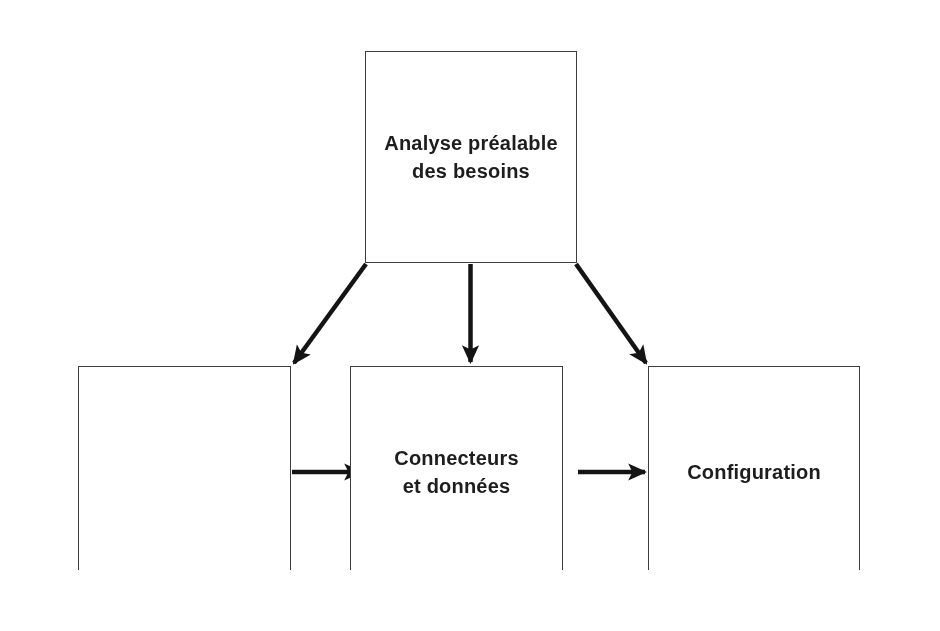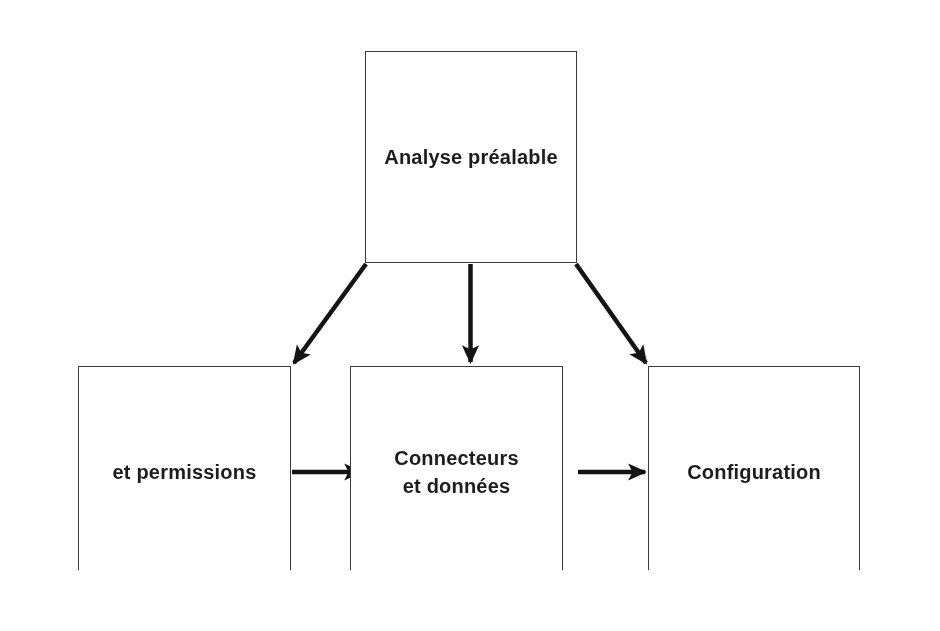--- a/index.html
+++ b/index.html
@@ -61,24 +61,24 @@
     </defs>
     <line x1="366" y1="264" x2="294" y2="363" stroke-width="4.5" marker-end="url(#arrowhead)" stroke="#141414"></line>
     <line x1="470.5" y1="264" x2="470.5" y2="362" stroke-width="4.5" marker-end="url(#arrowhead)" stroke="#141414"></line>
     <line x1="576" y1="264" x2="646" y2="363" stroke-width="4.5" marker-end="url(#arrowhead)" stroke="#141414"></line>
     <line x1="292" y1="472" x2="361" y2="472" stroke-width="4.5" marker-end="url(#arrowhead)" stroke="#141414"></line>
     <line x1="578" y1="472" x2="645" y2="472" stroke-width="4.5" marker-end="url(#arrowhead)" stroke="#141414"></line>
   </svg>
 
   <div class="node node-analyse">
     <span>Analyse préalable</span>
+    <span>des besoins</span>
   </div>
 
   <div class="node node-licences">
-    <span>et permissions</span>
   </div>
 
   <div class="node node-connecteurs">
     <span>Connecteurs</span>
     <span>et données</span>
   </div>
 
   <div class="node node-configuration">
     <span>Configuration</span>
   </div>

